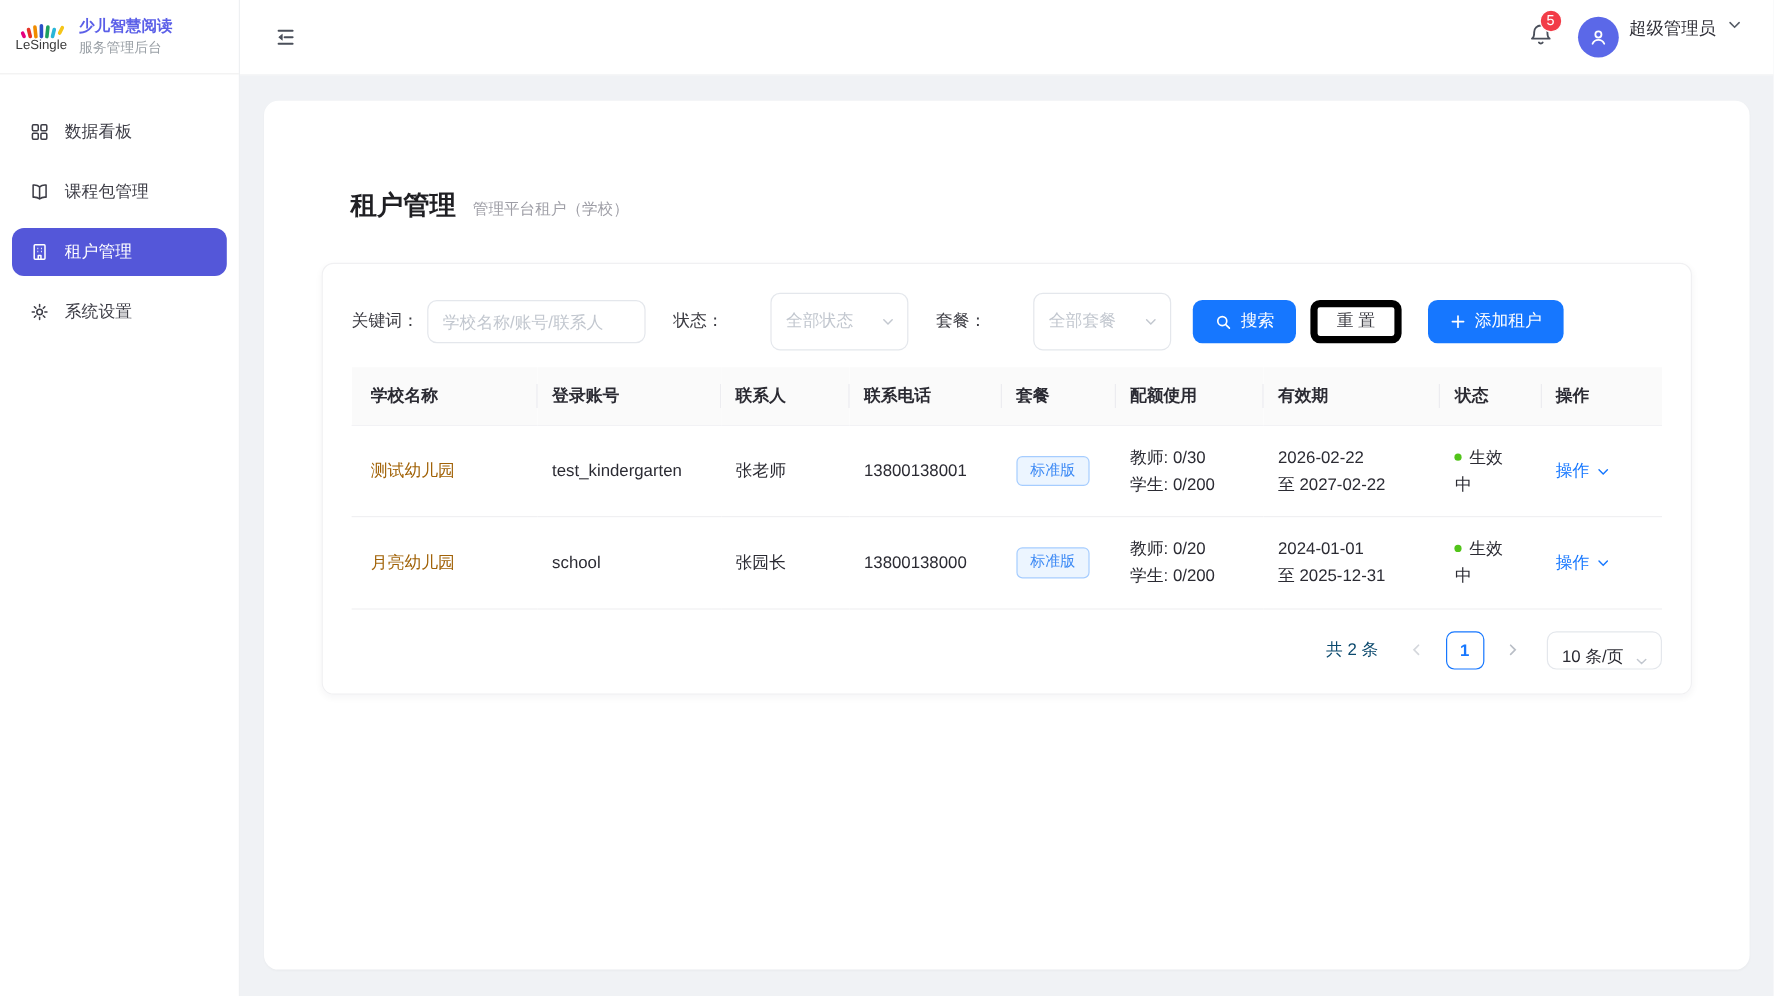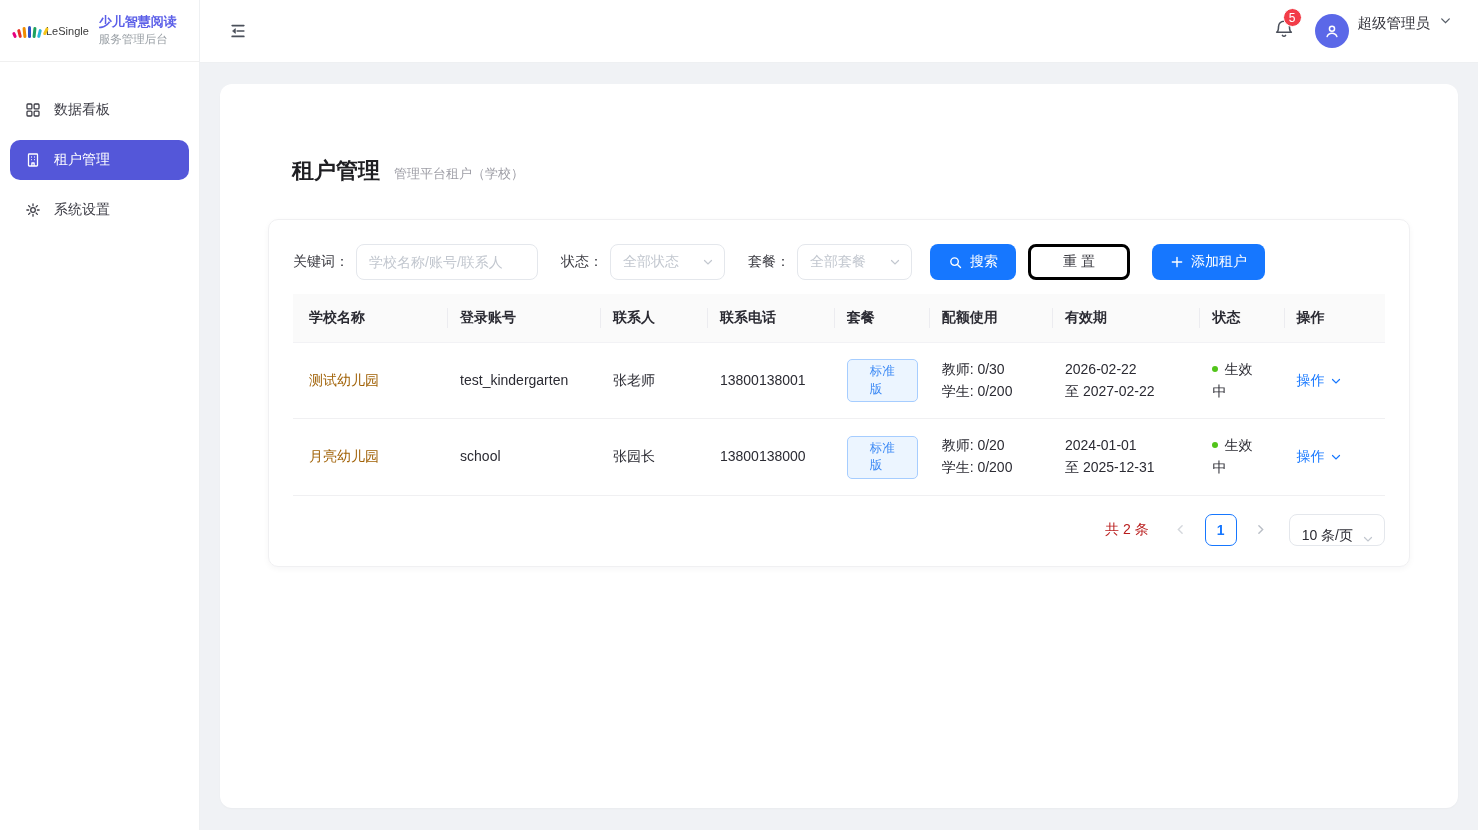--- a/index.html
+++ b/index.html
@@ -7,21 +7,21 @@
   body {
     width:1478px; height:830px; overflow:hidden;
     font-family:"Liberation Sans","DejaVu Sans",sans-serif;
     background:#f0f2f5; color:#2b2b33;
   }
   .app { display:flex; width:100%; height:100%; }
 
   
   .sidebar { width:200px; flex-shrink:0; background:#fff; border-right:1px solid #eef0f2; display:flex; flex-direction:column; }
   .brand { height:62px; border-bottom:1px solid #f0f0f0; display:flex; align-items:center; gap:10px; padding:0 13px; }
-  .logo { display:flex; flex-direction:row; align-items:center; }
+  .logo { display:flex; flex-direction:column; align-items:center; }
   .bars { display:flex; align-items:flex-end; gap:2px; height:15px; }
   .bars i { width:3px; border-radius:2px; display:block; }
   .bars i:nth-child(1){height:6px;background:#e6007e;transform:rotate(-24deg);}
   .bars i:nth-child(2){height:9px;background:#e53328;transform:rotate(-14deg);}
   .bars i:nth-child(3){height:11px;background:#f08c00;transform:rotate(-6deg);}
   .bars i:nth-child(4){height:12px;background:#2b50c8;}
   .bars i:nth-child(5){height:11px;background:#1ea15f;transform:rotate(6deg);}
   .bars i:nth-child(6){height:9px;background:#29b6d8;transform:rotate(14deg);}
   .bars i:nth-child(7){height:8px;background:#f5c518;transform:rotate(26deg) translateY(-3px);}
   .logo-word { font-size:11px; color:#3a3a3a; line-height:1; margin-top:1px; }
@@ -51,43 +51,43 @@
   .page-title { font-size:22px; font-weight:700; color:#1f1f23; margin:0; }
   .page-sub { font-size:13px; color:#9e9ea6; }
 
   .panel { margin-top:33px; border:1px solid #f0f0f2; border-radius:10px; padding:24px 24px 20px; box-shadow:0 2px 6px rgba(15,23,42,.04); }
 
   
   .filters { display:flex; align-items:center; margin-bottom:14px; }
   .flabel { font-size:14px; color:#3b3b42; margin-right:7px; white-space:nowrap; }
   .finput { width:182px; height:36px; border:1px solid #e4e7ec; border-radius:8px; padding:0 12px; font-size:14px; color:#333; outline:none; font-family:inherit; }
   .finput::placeholder { color:#c2c7cf; }
-  .fsel { width:115px; height:36px; border:1px solid #e4e7ec; border-radius:8px; display:flex; align-items:center; justify-content:space-between; padding:0 10px 0 12px; color:#c2c7cf; font-size:14px; cursor:pointer; background:#fff; }
+  .fsel { width:115px; height:48px; border:1px solid #e4e7ec; border-radius:8px; display:flex; align-items:center; justify-content:space-between; padding:0 10px 0 12px; color:#c2c7cf; font-size:14px; cursor:pointer; background:#fff;margin-left:32px; }
   .fgap { width:23px; flex-shrink:0; }
   .btn { height:36px; border-radius:8px; border:none; display:inline-flex; align-items:center; justify-content:center; gap:7px; font-size:14px; cursor:pointer; padding:0 18px; font-family:inherit; white-space:nowrap; }
   .btn-primary { background:#1677ff; color:#fff; }
-  .btn-ghost { background:#fff; border:3px solid #000000; color:#3b3b42; padding:0 32px; }
+  .btn-ghost { background:#fff; border:6px solid #000000; color:#3b3b42; padding:0 16px; }
   .ml18 { margin-left:18px; } .ml12 { margin-left:12px; } .ml22 { margin-left:22px; }
 
   
   table.tenant { width:100%; border-collapse:collapse; table-layout:fixed; }
   thead th { background:#fafafa; font-size:14px; color:#2b2b33; font-weight:600; text-align:left; padding:15px 12px; position:relative; border-bottom:1px solid #f2f2f5; }
   thead th:first-child { padding-left:16px; }
   thead th:not(:last-child)::after { content:""; position:absolute; right:0; top:50%; transform:translateY(-50%); width:1px; height:20px; background:#ececf0; }
   tbody td { padding:16px 12px; font-size:14px; color:#2b2b33; border-bottom:1px solid #f0f0f2; vertical-align:middle; line-height:1.55; }
   tbody td:first-child { padding-left:16px; }
   .school-link { color:#a16207; cursor:pointer; text-decoration:none; }
-  .plan-tag { display:inline-block; padding:3px 22px; border:1px solid #a6cdff; background:#ecf5ff; color:#3d8af5; border-radius:5px; font-size:12.5px; line-height:1.4; }
+  .plan-tag { display:inline-block; padding:3px 11px; border:1px solid #a6cdff; background:#ecf5ff; color:#3d8af5; border-radius:5px; font-size:12.5px; line-height:1.4; }
   .status-cell { display:inline-block; max-width:50px; }
   .dot { display:inline-block; width:6px; height:6px; border-radius:50%; background:#52c41a; margin-right:6px; vertical-align:2px; }
   .action-link { color:#1677ff; display:inline-flex; align-items:center; gap:5px; cursor:pointer; }
 
   
   .pager { display:flex; justify-content:flex-end; align-items:center; gap:10px; margin-top:18px; }
-  .pager-total { font-size:14px; color:#b91c1c; margin-right:8px; }
+  .pager-total { font-size:14px; color:#0c4a6e; margin-right:8px; }
   .pg-nav { width:28px; height:28px; display:flex; align-items:center; justify-content:center; background:none; border:none; cursor:pointer; padding:0; }
   .pg-nav.prev { color:#d4d7dc; } .pg-nav.next { color:#b9bec6; }
   .pg-current { width:32px; height:32px; border:1px solid #1677ff; border-radius:7px; color:#1677ff; background:#fff; font-size:14px; font-weight:600; display:flex; align-items:center; justify-content:center; cursor:pointer; }
   .pg-size { height:32px; border:1px solid #e4e7ec; border-radius:8px; display:flex; align-items:flex-end; gap:9px; padding:0 10px 0 12px; font-size:14px; color:#2b2b33; cursor:pointer; background:#fff; margin-left:4px; }
   .pg-size .chev-sm { color:#c2c7cf; display:flex; }
 </style>
 </head>
 <body>
 
 <div class="app">
@@ -114,20 +114,27 @@
 
     <nav class="menu">
       <div class="menu-item">
         <svg viewBox="0 0 24 24" fill="none" stroke="currentColor" stroke-width="1.7">
             <rect x="4" y="4" width="6.5" height="6.5" rx="1.2"></rect>
             <rect x="13.5" y="4" width="6.5" height="6.5" rx="1.2"></rect>
             <rect x="4" y="13.5" width="6.5" height="6.5" rx="1.2"></rect>
             <rect x="13.5" y="13.5" width="6.5" height="6.5" rx="1.2"></rect>
           </svg>
         <span>数据看板</span>
+      </div>
+      <div class="menu-item">
+        <svg viewBox="0 0 24 24" fill="none" stroke="currentColor" stroke-width="1.7" stroke-linejoin="round">
+            <path d="M12 6.2C10.5 5 8.6 4.3 6 4.3h-1.2v13.4H6c2.6 0 4.5.7 6 2 1.5-1.3 3.4-2 6-2h1.2V4.3H18c-2.6 0-4.5.7-6 1.9z"></path>
+            <path d="M12 6.2v13.5"></path>
+          </svg>
+        <span>课程包管理</span>
       </div>
       <div class="menu-item active">
         <svg viewBox="0 0 24 24" fill="none" stroke="currentColor" stroke-width="1.7" stroke-linejoin="round">
             <rect x="6" y="4" width="12" height="16" rx="1"></rect>
             <path d="M10.5 20v-4h3v4"></path>
             <path d="M9.5 8h1M13.5 8h1M9.5 11.5h1M13.5 11.5h1"></path>
           </svg>
         <span>租户管理</span>
       </div>
       <div class="menu-item">

